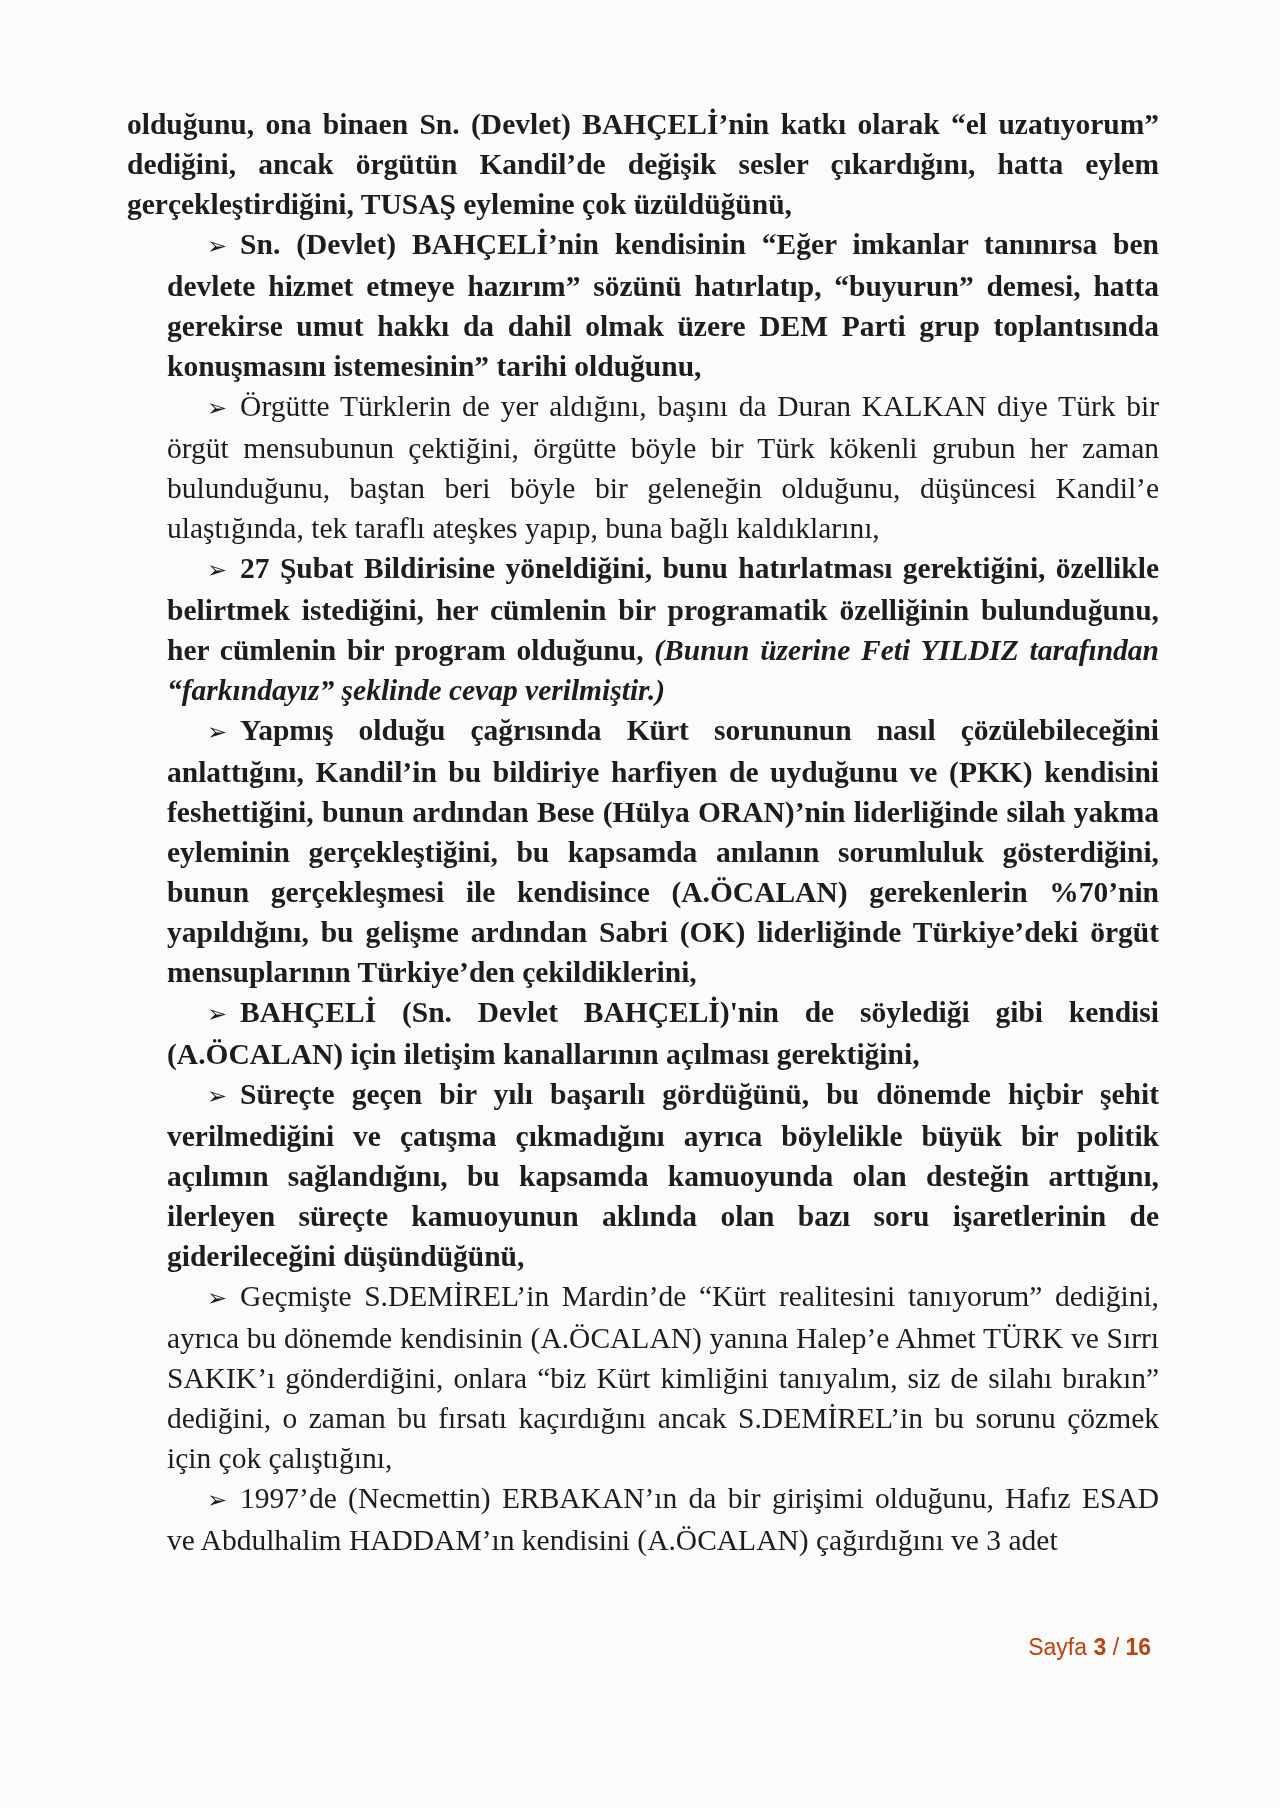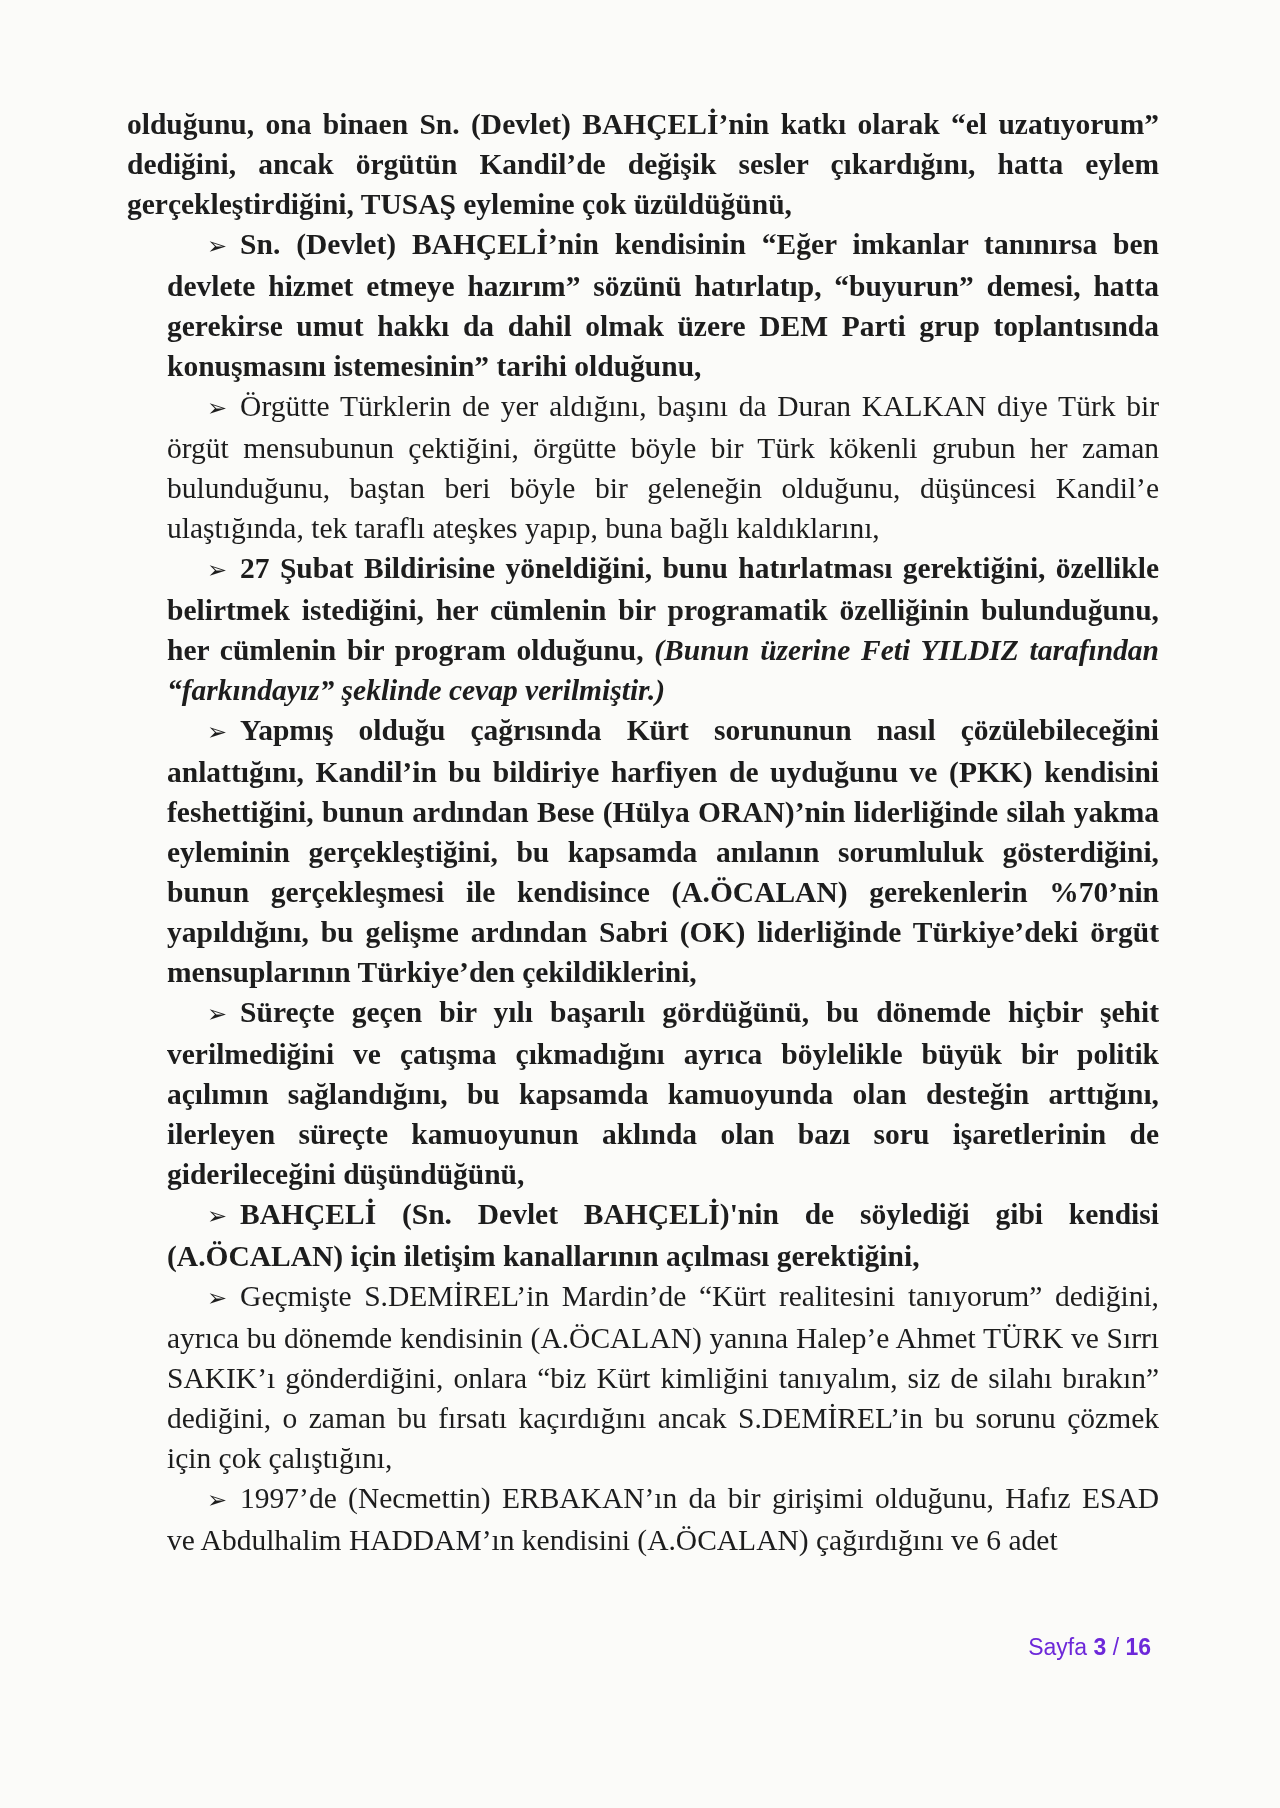--- a/index.html
+++ b/index.html
@@ -45,42 +45,42 @@
     margin-right: 13px;
     font-weight: normal;
     font-style: normal;
   }
   .footer {
     position: absolute;
     top: 1634px;
     right: 157px;
     font-family: "Liberation Sans", sans-serif;
     font-size: 23px;
-    color: #6d28d9;
+    color: #c2410c;
     white-space: nowrap;
   }
   .footer .num {
     font-weight: bold;
   }
 </style>
 </head>
 <body>
 
 <div class="page">
 
   <div class="body-text">
       <p class="para"><span class="b">olduğunu, ona binaen Sn. (Devlet) BAHÇELİ’nin katkı olarak “el uzatıyorum” dediğini, ancak örgütün Kandil’de değişik sesler çıkardığını, hatta eylem gerçekleştirdiğini, TUSAŞ eylemine çok üzüldüğünü,</span></p>
       <p class="para bullet"><span class="marker">➢</span><span class="b">Sn. (Devlet) BAHÇELİ’nin kendisinin “Eğer imkanlar tanınırsa ben devlete hizmet etmeye hazırım” sözünü hatırlatıp, “buyurun” demesi, hatta gerekirse umut hakkı da dahil olmak üzere DEM Parti grup toplantısında konuşmasını istemesinin” tarihi olduğunu,</span></p>
       <p class="para bullet"><span class="marker">➢</span><span>Örgütte Türklerin de yer aldığını, başını da Duran KALKAN diye Türk bir örgüt mensubunun çektiğini, örgütte böyle bir Türk kökenli grubun her zaman bulunduğunu, baştan beri böyle bir geleneğin olduğunu, düşüncesi Kandil’e ulaştığında, tek taraflı ateşkes yapıp, buna bağlı kaldıklarını,</span></p>
       <p class="para bullet"><span class="marker">➢</span><span class="b">27 Şubat Bildirisine yöneldiğini, bunu hatırlatması gerektiğini, özellikle belirtmek istediğini, her cümlenin bir programatik özelliğinin bulunduğunu, her cümlenin bir program olduğunu, </span><span class="b i">(Bunun üzerine Feti YILDIZ tarafından “farkındayız” şeklinde cevap verilmiştir.)</span></p>
       <p class="para bullet"><span class="marker">➢</span><span class="b">Yapmış olduğu çağrısında Kürt sorununun nasıl çözülebileceğini anlattığını, Kandil’in bu bildiriye harfiyen de uyduğunu ve (PKK) kendisini feshettiğini, bunun ardından Bese (Hülya ORAN)’nin liderliğinde silah yakma eyleminin gerçekleştiğini, bu kapsamda anılanın sorumluluk gösterdiğini, bunun gerçekleşmesi ile kendisince (A.ÖCALAN) gerekenlerin %70’nin yapıldığını, bu gelişme ardından Sabri (OK) liderliğinde Türkiye’deki örgüt mensuplarının Türkiye’den çekildiklerini,</span></p>
+      <p class="para bullet"><span class="marker">➢</span><span class="b">BAHÇELİ (Sn. Devlet BAHÇELİ)'nin de söylediği gibi kendisi (A.ÖCALAN) için iletişim kanallarının açılması gerektiğini,</span></p>
       <p class="para bullet"><span class="marker">➢</span><span class="b">Süreçte geçen bir yılı başarılı gördüğünü, bu dönemde hiçbir şehit verilmediğini ve çatışma çıkmadığını ayrıca böylelikle büyük bir politik açılımın sağlandığını, bu kapsamda kamuoyunda olan desteğin arttığını, ilerleyen süreçte kamuoyunun aklında olan bazı soru işaretlerinin de giderileceğini düşündüğünü,</span></p>
-      <p class="para bullet"><span class="marker">➢</span><span class="b">BAHÇELİ (Sn. Devlet BAHÇELİ)'nin de söylediği gibi kendisi (A.ÖCALAN) için iletişim kanallarının açılması gerektiğini,</span></p>
       <p class="para bullet"><span class="marker">➢</span><span>Geçmişte S.DEMİREL’in Mardin’de “Kürt realitesini tanıyorum” dediğini, ayrıca bu dönemde kendisinin (A.ÖCALAN) yanına Halep’e Ahmet TÜRK ve Sırrı SAKIK’ı gönderdiğini, onlara “biz Kürt kimliğini tanıyalım, siz de silahı bırakın” dediğini, o zaman bu fırsatı kaçırdığını ancak S.DEMİREL’in bu sorunu çözmek için çok çalıştığını,</span></p>
-      <p class="para bullet"><span class="marker">➢</span><span>1997’de (Necmettin) ERBAKAN’ın da bir girişimi olduğunu, Hafız ESAD ve Abdulhalim HADDAM’ın kendisini (A.ÖCALAN) çağırdığını ve 6 adet</span></p>
+      <p class="para bullet"><span class="marker">➢</span><span>1997’de (Necmettin) ERBAKAN’ın da bir girişimi olduğunu, Hafız ESAD ve Abdulhalim HADDAM’ın kendisini (A.ÖCALAN) çağırdığını ve 3 adet</span></p>
     </div>
 
   <div class="footer">
     <span>Sayfa</span>
     <span class="num">3</span>
     <span>/</span>
     <span class="num">16</span>
   </div>
 
 </div>

